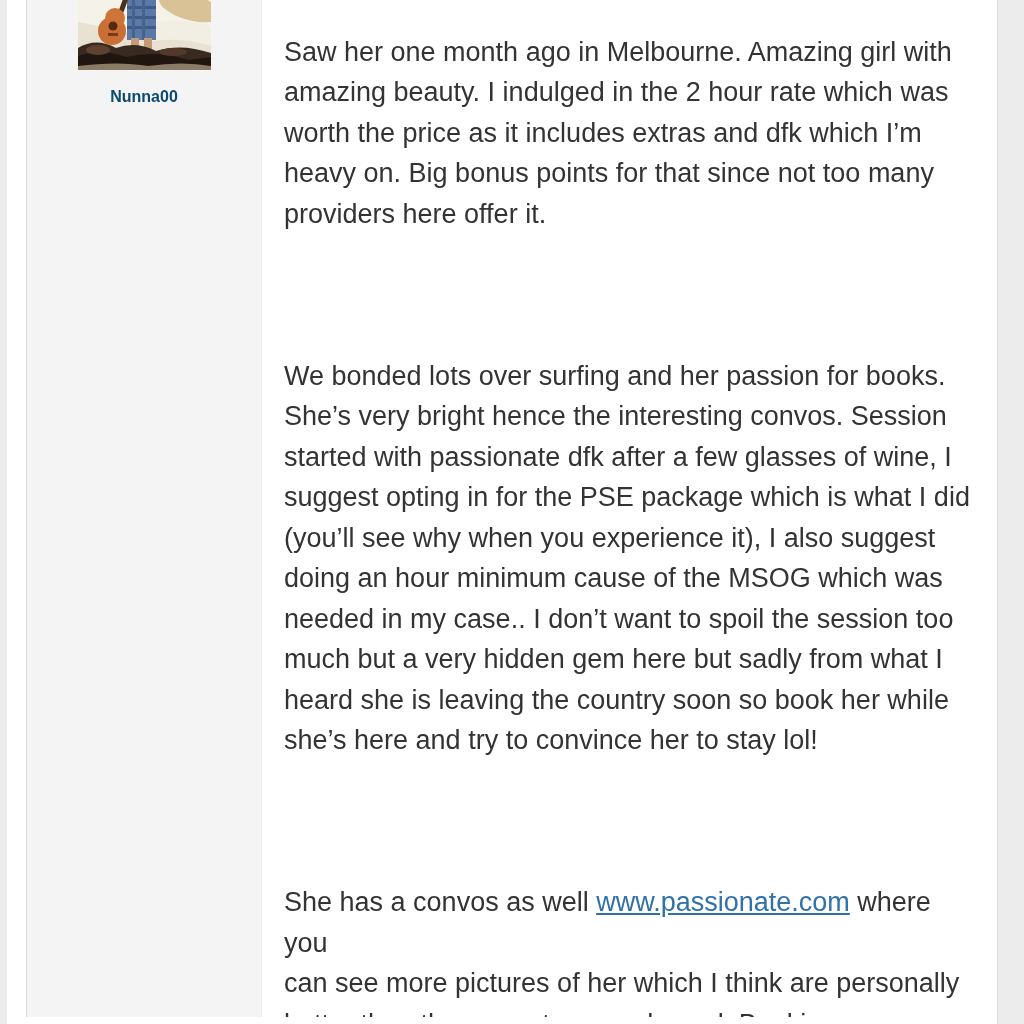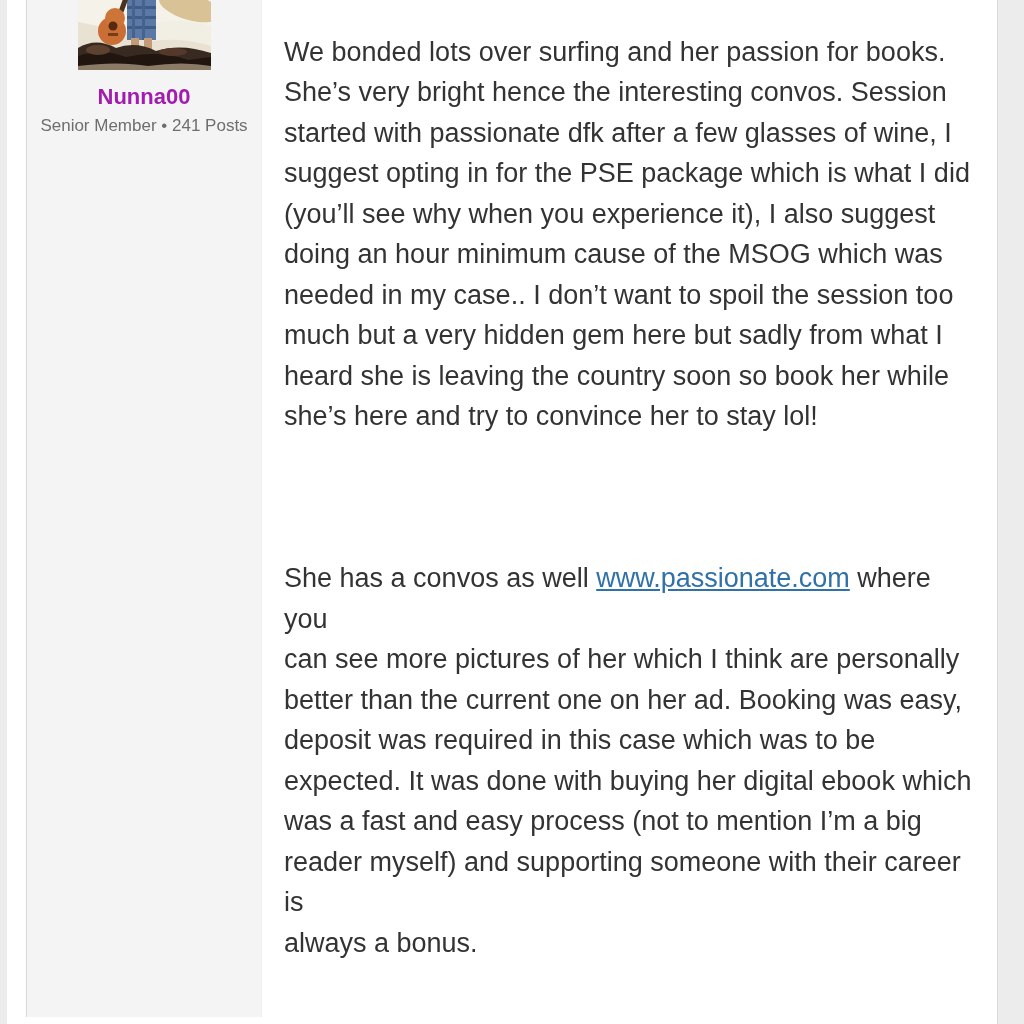--- a/index.html
+++ b/index.html
@@ -31,23 +31,23 @@
     height: 70px;
     margin: 0 auto;
     overflow: hidden;
     display: block;
     cursor: pointer;
   }
   .avatar-wrap svg { display: block; }
   .username {
     display: block;
     margin-top: 15px;
-    font-size: 22px;
+    font-size: 16px;
     font-weight: bold;
-    color: #a21caf;
+    color: #0c4a6e;
     text-decoration: none;
     line-height: 24px;
     cursor: pointer;
   }
   .user-meta {
     margin-top: 7px;
     font-size: 17px;
     color: #6e6e6e;
     line-height: 20px;
   }
@@ -104,25 +104,29 @@
             <circle cx="35" cy="26" r="4.5" fill="#57290f"></circle>
             <rect x="30" y="33" width="10" height="3" fill="#7a3c16"></rect>
             <path d="M0 48 Q18 37 38 48 Q58 41 78 51 Q103 43 133 53 V70 H0 Z" fill="#382a21"></path>
             <path d="M0 56 Q25 48 48 57 Q80 50 110 60 L133 57 V70 H0 Z" fill="#211510"></path>
             <ellipse cx="20" cy="50" rx="12" ry="5" fill="#5d4230"></ellipse>
             <ellipse cx="95" cy="52" rx="14" ry="4" fill="#54392a"></ellipse>
             <path d="M0 66 Q40 61 70 66 Q105 61 133 66 V70 H0 Z" fill="#8a7a66"></path>
           </svg>
         </a>
         <a class="username">Nunna00</a>
-        <div class="user-meta">Senior Member • 241 Posts</div>
       </div>
 
       <div class="content-col">
         <div class="post-body">
+          <p>Saw her one month ago in Melbourne. Amazing girl with
+amazing beauty. I indulged in the 2 hour rate which was
+worth the price as it includes extras and dfk which I’m
+heavy on. Big bonus points for that since not too many
+providers here offer it.</p>
           <p>We bonded lots over surfing and her passion for books.
 She’s very bright hence the interesting convos. Session
 started with passionate dfk after a few glasses of wine, I
 suggest opting in for the PSE package which is what I did
 (you’ll see why when you experience it), I also suggest
 doing an hour minimum cause of the MSOG which was
 needed in my case.. I don’t want to spoil the session too
 much but a very hidden gem here but sadly from what I
 heard she is leaving the country soon so book her while
 she’s here and try to convince her to stay lol!</p>

